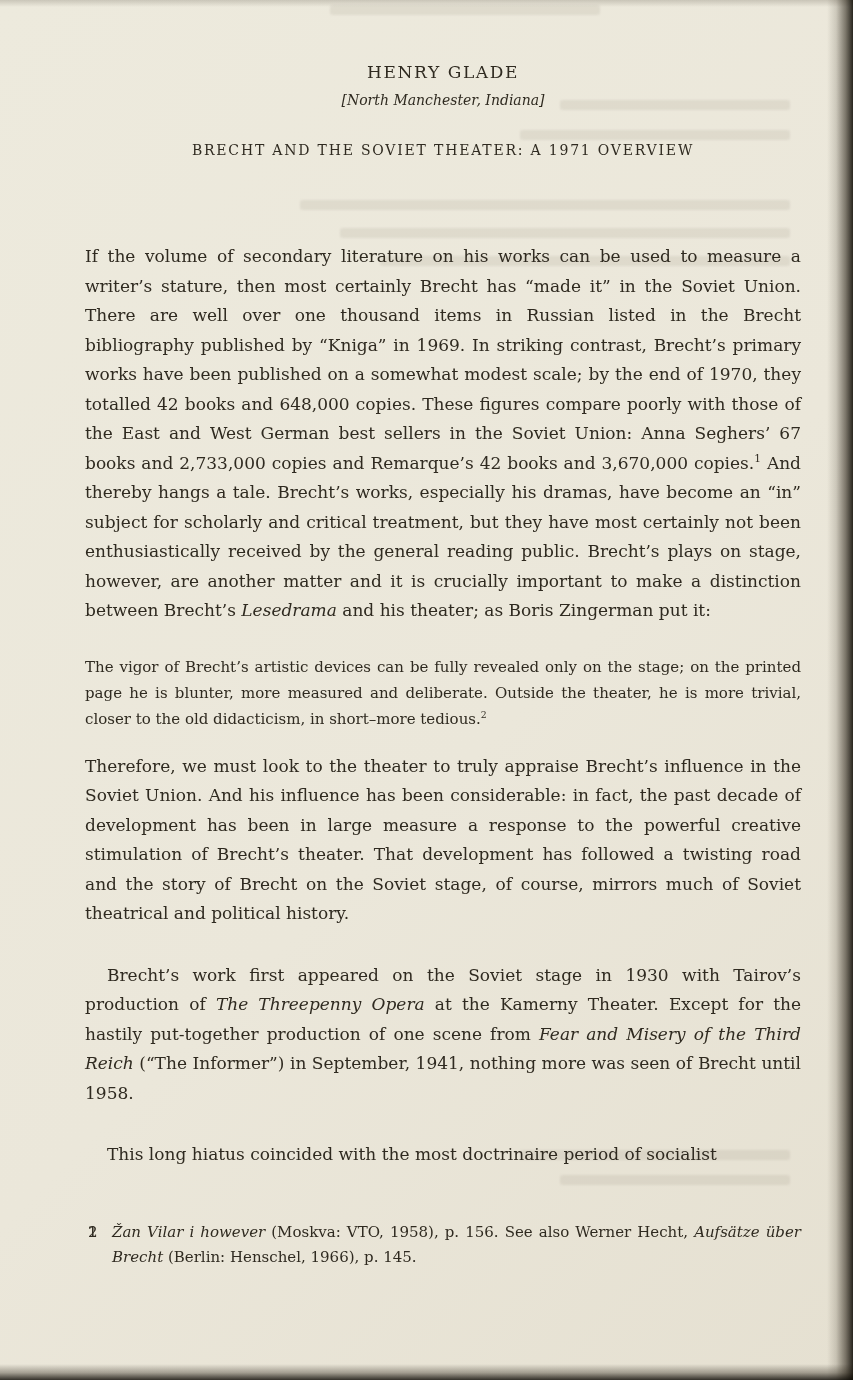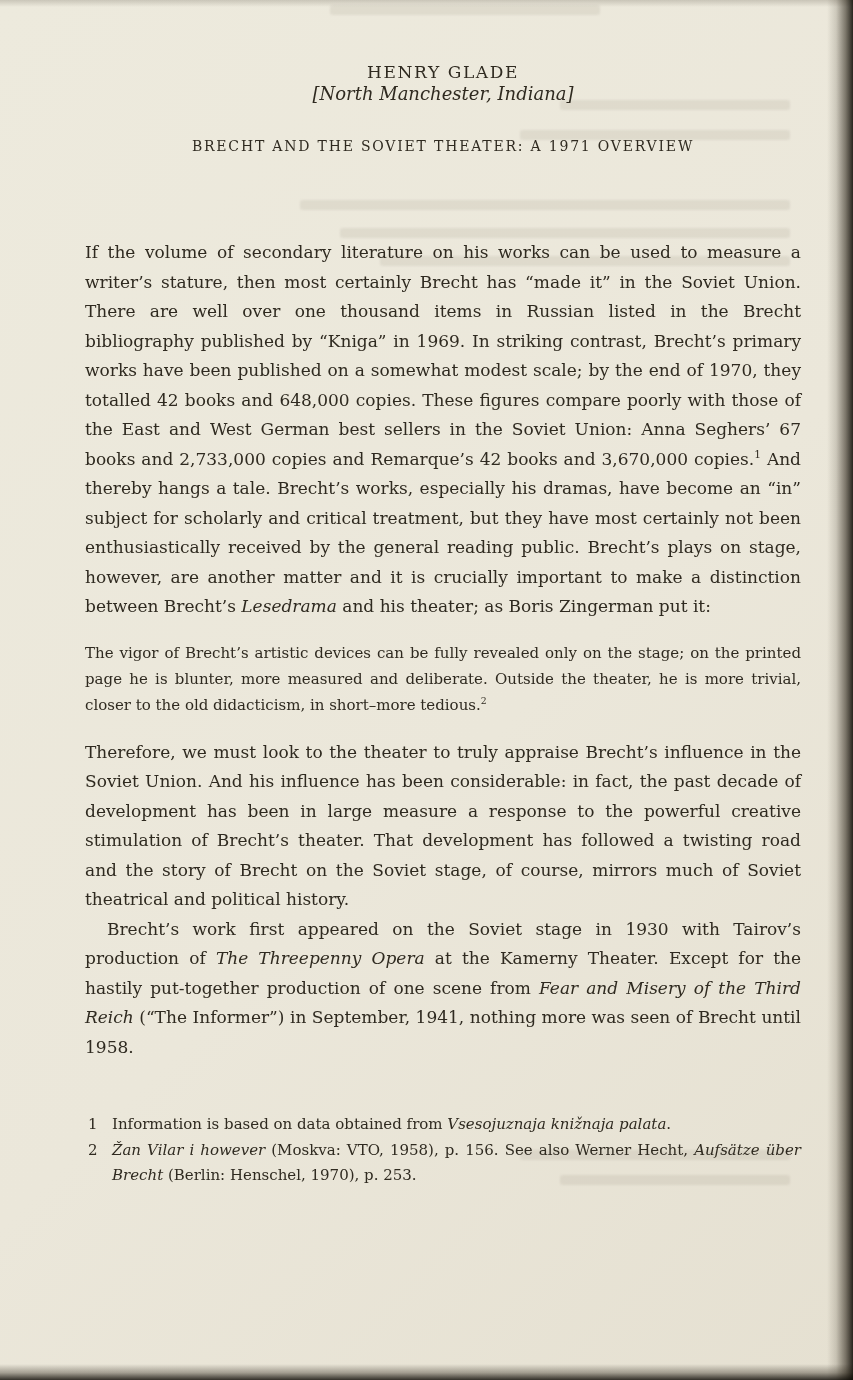--- a/index.html
+++ b/index.html
@@ -16,38 +16,38 @@
     background: linear-gradient(135deg, #edeadd 0%, #ebe7da 55%, #e5e0d1 100%);
     color: #2f2a20;
   }
   .content { position: absolute; left: 85px; top: 0; width: 716px; }
 
   .author {
     margin-top: 62px; text-align: center;
     font-size: 17px; letter-spacing: 1.6px;
   }
   .affiliation {
-    margin-top: 1px; text-align: center;
-    font-size: 18px; font-style: italic;
+    margin-top: 10px; text-align: center;
+    font-size: 14px; font-style: italic;
   }
   .title {
     margin: 34px 0 0; text-align: center;
     font-size: 14px; font-weight: normal; letter-spacing: 1.8px;
   }
 
   p.body {
     margin: 0; font-size: 17px; line-height: 29.5px;
     text-align: justify;
   }
   p.p1 { margin-top: 84px; }
   p.quote {
-    margin: 18px 0 20px;
+    margin: 28px 0 20px;
     font-size: 15px; line-height: 26px; text-align: justify;
   }
-  p.indent { text-indent: 22px; }
+  p.indent { text-indent: 22px; margin-top: 32px; }
   sup { font-size: 0.62em; line-height: 0; }
   .it { font-style: italic; }
 
   .footnotes { margin-top: 50px; font-size: 15px; line-height: 25.5px; }
   .footnote { position: relative; padding-left: 27px; text-align: justify; }
   .fn-num { position: absolute; left: 3px; }
 
   
   .edge-right {
     position: absolute; top: 0; right: 0; width: 26px; height: 100%;
@@ -94,29 +94,29 @@
     <h1 class="title">BRECHT AND THE SOVIET THEATER: A 1971 OVERVIEW</h1>
 
     <p class="body p1"><span>If the volume of secondary literature on his works can be used to measure a writer’s stature, then most certainly Brecht has “made it” in the Soviet Union. There are well over one thousand items in Russian listed in the Brecht bibliography published by “Kniga” in 1969. In striking contrast, Brecht’s primary works have been published on a somewhat modest scale; by the end of 1970, they totalled 42 books and 648,000 copies. These figures compare poorly with those of the East and West German best sellers in the Soviet Union: Anna Seghers’ 67 books and 2,733,000 copies and Remarque’s 42 books and 3,670,000 copies.</span><sup>1</sup><span> And thereby hangs a tale. Brecht’s works, especially his dramas, have become an “in” subject for scholarly and critical treatment, but they have most certainly not been enthusiastically received by the general reading public. Brecht’s plays on stage, however, are another matter and it is crucially important to make a distinction between Brecht’s </span><span class="it">Lesedrama</span><span> and his theater; as Boris Zingerman put it:</span></p>
 
     <p class="quote"><span>The vigor of Brecht’s artistic devices can be fully revealed only on the stage; on the printed page he is blunter, more measured and deliberate. Outside the theater, he is more trivial, closer to the old didacticism, in short–more tedious.</span><sup>2</sup></p>
 
     <p class="body"><span>Therefore, we must look to the theater to truly appraise Brecht’s influence in the Soviet Union. And his influence has been considerable: in fact, the past decade of development has been in large measure a response to the powerful creative stimulation of Brecht’s theater. That development has followed a twisting road and the story of Brecht on the Soviet stage, of course, mirrors much of Soviet theatrical and political history.</span></p>
 
     <p class="body indent"><span>Brecht’s work first appeared on the Soviet stage in 1930 with Tairov’s production of </span><span class="it">The Threepenny Opera</span><span> at the Kamerny Theater. Except for the hastily put-together production of one scene from </span><span class="it">Fear and Misery of the Third Reich</span><span> (“The Informer”) in September, 1941, nothing more was seen of Brecht until 1958.</span></p>
 
+    <p class="body indent"><span>This long hiatus coincided with the most doctrinaire period of socialist</span></p>
 
     <div class="footnotes">
       <div class="footnote">
         <span class="fn-num">1</span>
-        <span class="fn-text"><span>Information is based on data obtained from </span><span class="it">Vsesojuznaja knižnaja palata</span><span>.</span></span>
       </div>
       <div class="footnote">
         <span class="fn-num">2</span>
-        <span class="fn-text"><span class="it">Žan Vilar i however</span><span> (Moskva: VTO, 1958), p. 156. See also Werner Hecht, </span><span class="it">Aufsätze über Brecht</span><span> (Berlin: Henschel, 1970), p. 253.</span></span>
+        <span class="fn-text"><span class="it">Žan Vilar i however</span><span> (Moskva: VTO, 1958), p. 156. See also Werner Hecht, </span><span class="it">Aufsätze über Brecht</span><span> (Berlin: Henschel, 1966), p. 145.</span></span>
       </div>
     </div>
   </div>
 
   <div class="edge-top"></div>
   <div class="edge-right"></div>
   <div class="edge-bottom"></div>
 </div>
 
 </body></html>

